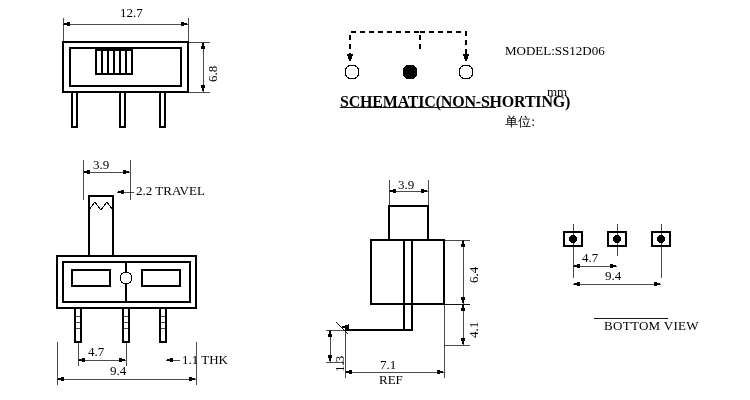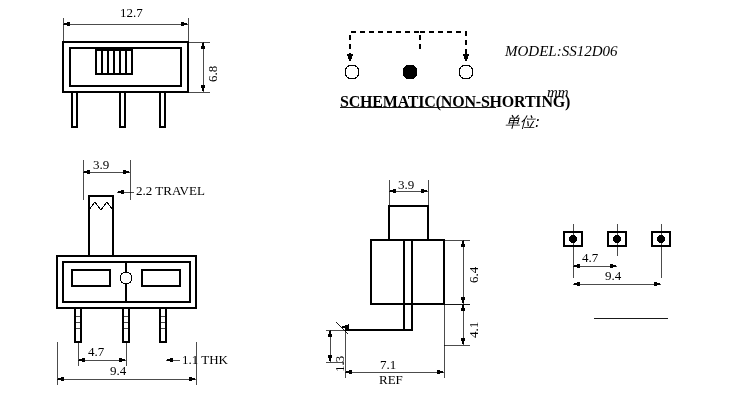--- a/index.html
+++ b/index.html
@@ -9,21 +9,21 @@
     font-family:"Liberation Serif", serif;
     color:#000;
     position:relative;
     overflow:hidden;
   }
   .stage{position:absolute;left:0;top:0;width:750px;height:400px;}
   svg{position:absolute;left:0;top:0;width:750px;height:400px;}
   .lbl{position:absolute;white-space:nowrap;font-family:"Liberation Serif", serif;}
   .t12{font-size:16px;}
   .t13{font-size:13px;}
-  .t15{font-size:15px;font-style:italic;}
+  .t15{font-size:13px;}
   .rot{transform-origin:0 0;}
 </style>
 </head>
 <body>
 
 <div class="stage">
 
 <svg viewBox="0 0 750 400">
   <g stroke="#000" fill="none" stroke-width="1.1" shape-rendering="crispEdges">
 
@@ -214,14 +214,15 @@
 
 <div class="lbl t13" style="left:398px;top:177px;">3.9</div>
 <div class="lbl t13 rot" style="left:466px;top:283px;transform:rotate(-90deg);">6.4</div>
 <div class="lbl t13 rot" style="left:466px;top:338px;transform:rotate(-90deg);">4.1</div>
 <div class="lbl t13 rot" style="left:332px;top:372px;transform:rotate(-90deg);">1.3</div>
 <div class="lbl t13" style="left:380px;top:357px;">7.1</div>
 <div class="lbl t13" style="left:379px;top:372px;">REF</div>
 
 <div class="lbl t13" style="left:582px;top:250px;">4.7</div>
 <div class="lbl t13" style="left:605px;top:268px;">9.4</div>
+<div class="lbl t13" style="left:604px;top:318px;letter-spacing:0.3px;">BOTTOM VIEW</div>
 
 </div>
 
 </body></html>

